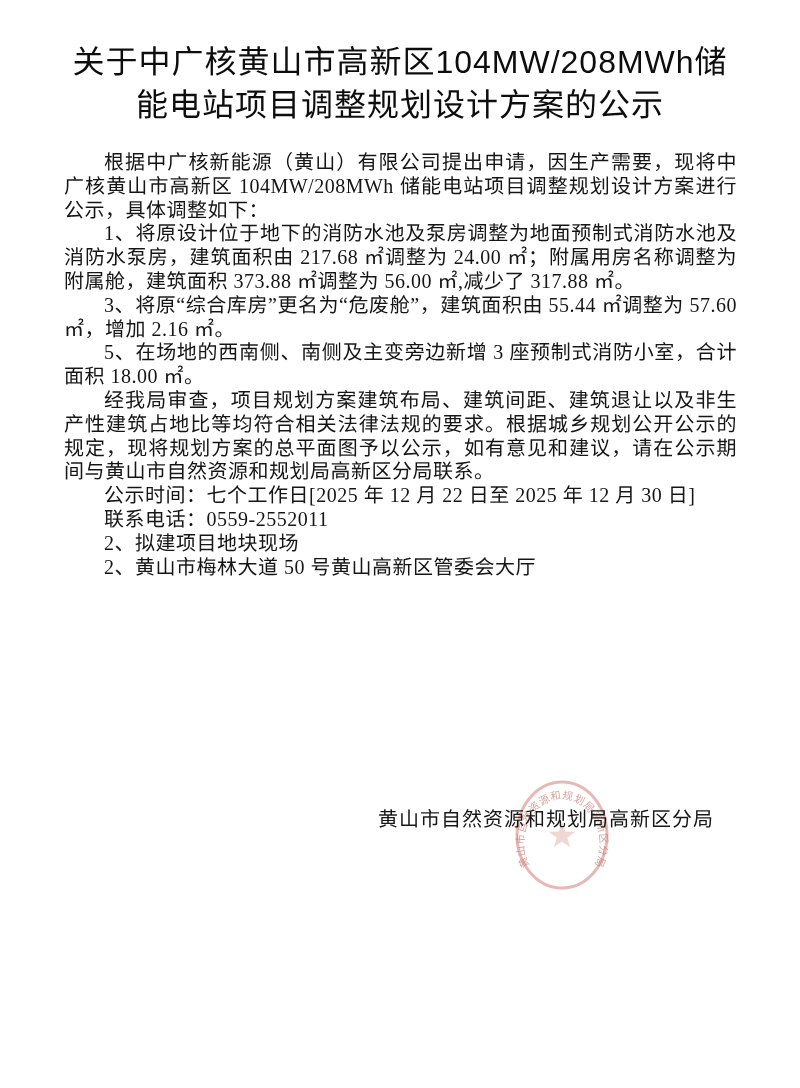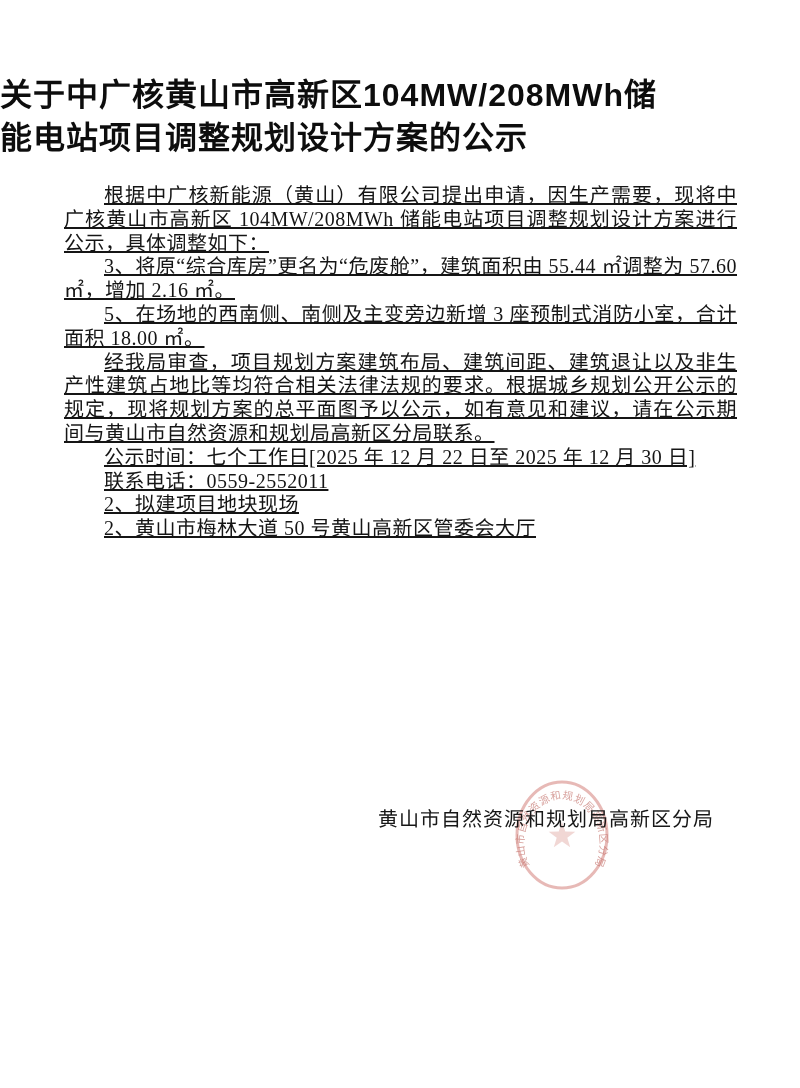--- a/index.html
+++ b/index.html
@@ -7,35 +7,35 @@
     position: relative;
     width: 800px;
     height: 1088px;
     margin: 0 auto;
     background: #ffffff;
     color: #151515;
     overflow: hidden;
     font-family: "Liberation Serif", serif;
   }
   .title {
-    padding-top: 74px;
+    padding-top: 41px;
+    text-align: center;
     font-family: "Liberation Sans", sans-serif;
-    font-weight: 700;
+    font-weight: 400;
     font-size: 32px;
     line-height: 43px;
     letter-spacing: 1px;
     color: #0d0d0d;
   }
   .doc-body {
     margin: 24px 63px 4px 64px;
     font-size: 20px;
     line-height: 23.8px;
     text-align: justify;
     letter-spacing: 0.5px;
-    text-decoration: underline;
   }
   .doc-body p { margin: 0; text-indent: 2em; }
   .signature {
     position: absolute;
     top: 806px;
     right: 86px;
     z-index: 2;
     text-align: center;
     font-size: 20px;
     line-height: 27px;
@@ -58,20 +58,21 @@
 
 <div class="page">
 
   <div class="title">
     <div>关于中广核黄山市高新区104MW/208MWh储</div>
     <div>能电站项目调整规划设计方案的公示</div>
   </div>
 
   <div class="doc-body">
     <p>根据中广核新能源（黄山）有限公司提出申请，因生产需要，现将中广核黄山市高新区 104MW/208MWh 储能电站项目调整规划设计方案进行公示，具体调整如下：</p>
+    <p>1、将原设计位于地下的消防水池及泵房调整为地面预制式消防水池及消防水泵房，建筑面积由 217.68 ㎡调整为 24.00 ㎡；附属用房名称调整为附属舱，建筑面积 373.88 ㎡调整为 56.00 ㎡,减少了 317.88 ㎡。</p>
     <p>3、将原“综合库房”更名为“危废舱”，建筑面积由 55.44 ㎡调整为 57.60 ㎡，增加 2.16 ㎡。</p>
     <p>5、在场地的西南侧、南侧及主变旁边新增 3 座预制式消防小室，合计面积 18.00 ㎡。</p>
     <p>经我局审查，项目规划方案建筑布局、建筑间距、建筑退让以及非生产性建筑占地比等均符合相关法律法规的要求。根据城乡规划公开公示的规定，现将规划方案的总平面图予以公示，如有意见和建议，请在公示期间与黄山市自然资源和规划局高新区分局联系。</p>
     <p>公示时间：七个工作日[2025 年 12 月 22 日至 2025 年 12 月 30 日]</p>
     <p>联系电话：0559-2552011</p>
     <p>2、拟建项目地块现场</p>
     <p>2、黄山市梅林大道 50 号黄山高新区管委会大厅</p>
   </div>
 
   <svg class="seal" viewBox="0 0 112 122" xmlns="http://www.w3.org/2000/svg">

